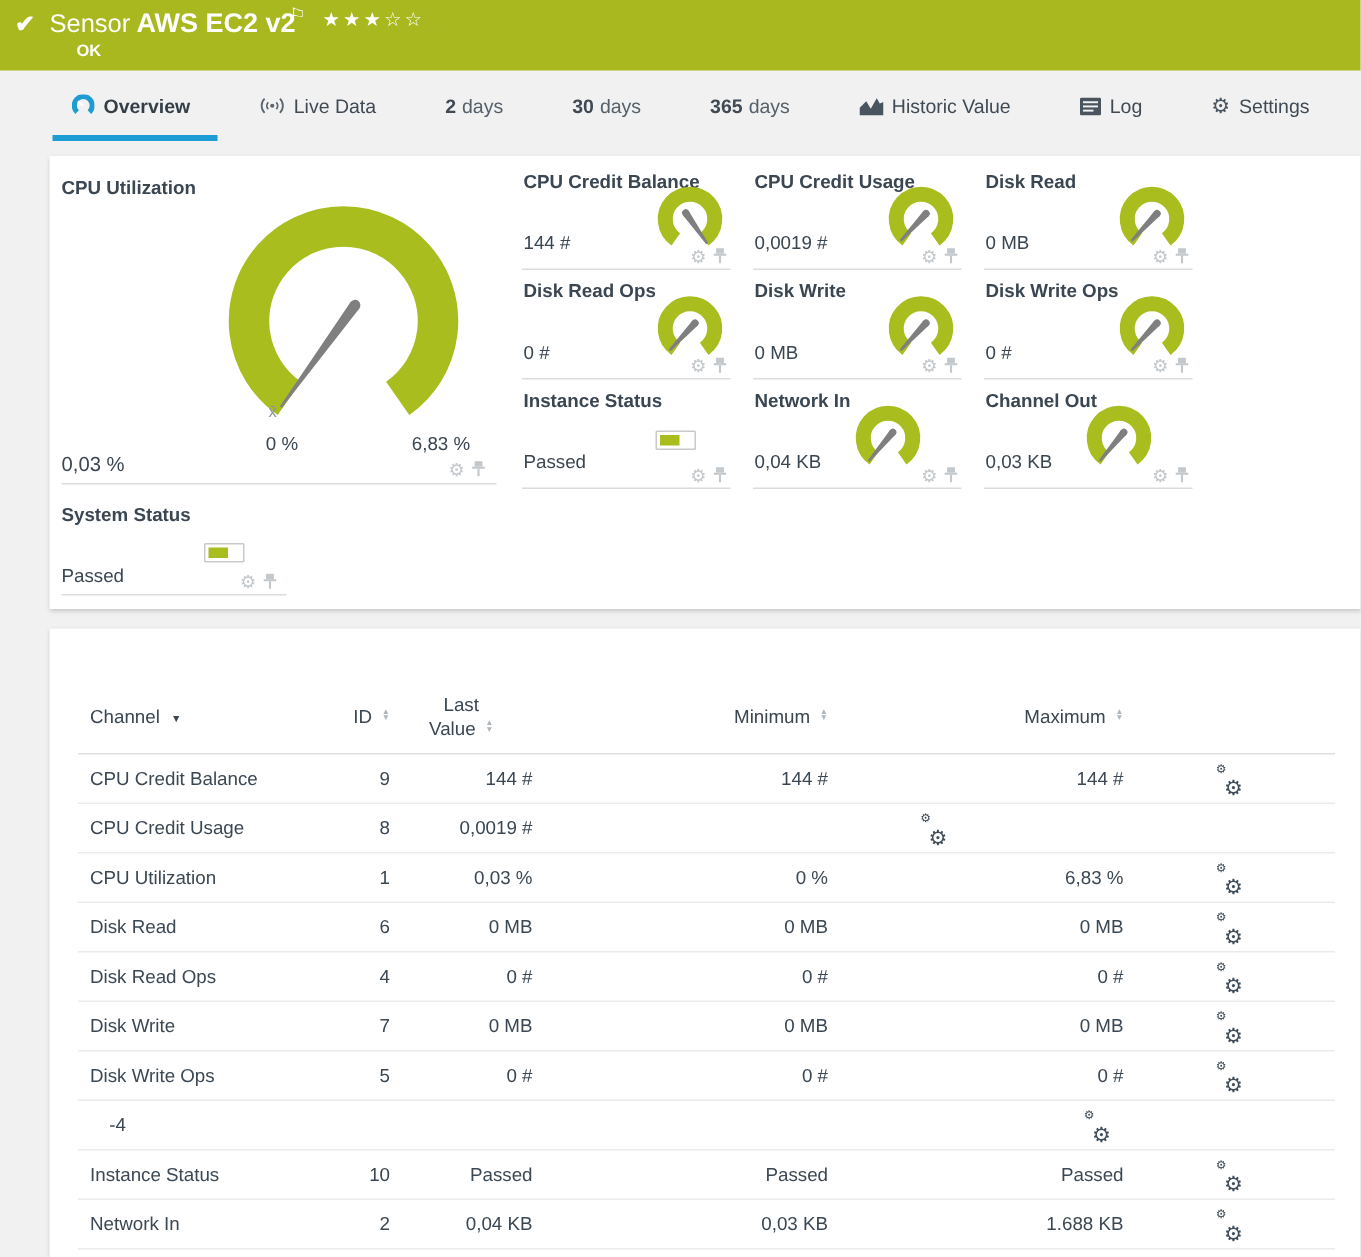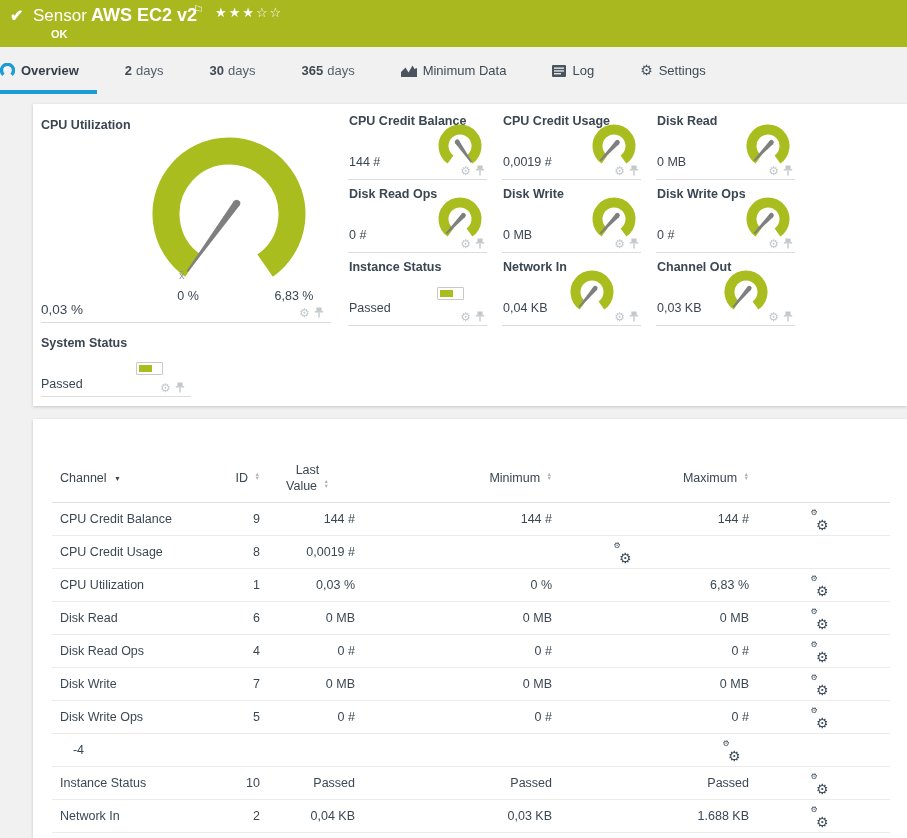--- a/index.html
+++ b/index.html
@@ -10,21 +10,21 @@
   .hdr { position:absolute; left:0; top:0; width:907px; height:47px; background:#a9b81f; color:#fff; }
   .hdr-check { position:absolute; left:10px; top:6px; font-size:16px; font-weight:bold; }
   .hdr-kind  { position:absolute; left:33px; top:6px; font-size:17px; }
   .hdr-name  { position:absolute; left:91px; top:5px; font-size:18px; font-weight:bold; }
   .hdr-flag  { position:absolute; left:193px; top:3px; font-size:12px; }
   .hdr-stars { position:absolute; left:215px; top:5px; font-size:13px; letter-spacing:2px; }
   .hdr-status{ position:absolute; left:51px; top:28px; font-size:11px; font-weight:bold; }
 
   
   .tabs { position:absolute; left:0; top:47px; width:907px; height:47px; display:flex;
-    align-items:stretch; gap:46px; }
+    align-items:stretch; padding-left:48px; gap:46px; }
   .tab { display:flex; align-items:center; gap:6px; font-size:13px; color:#3f4a54;
     position:relative; cursor:pointer; white-space:nowrap; }
   .tab .tab-num { font-weight:bold; margin-right:-2px; }
   .tab .tab-word { color:#55606a; }
   .tab.active .tab-label { font-weight:bold; color:#333e47; }
   .tab.active::after { content:""; position:absolute; left:-13px; right:-18px; bottom:0;
     height:4px; background:#1d9cd3; }
   .tab-icon { display:inline-flex; align-items:center; }
   .tab-icon svg { display:block; }
 
@@ -118,20 +118,30 @@
           <g stroke="#1d9cd3" fill="none">
             <path d="M3.4 11.7 A6 6 0 1 1 11.6 11.7" stroke-width="3.4"></path>
             <path d="M7.5 7.5 L3.9 4.6" stroke="#fff" stroke-width="1.4"></path>
           </g>
         </svg>
       </span>
 
     <span class="tab-label">Overview</span>
   </div>
     <div class="tab">
+    <span class="tab-icon">
+        <svg width="17" height="13" viewBox="0 0 17 13" stroke="#5a646d" fill="none" stroke-width="1.2">
+          <circle cx="8.5" cy="6.5" r="1.4" fill="#5a646d" stroke="none"></circle>
+          <path d="M5.8 4.2 a3.4 3.4 0 0 0 0 4.6 M3.4 1.8 a6.6 6.6 0 0 0 0 9.4 M11.2 4.2 a3.4 3.4 0 0 1 0 4.6 M13.6 1.8 a6.6 6.6 0 0 1 0 9.4"></path>
+        </svg>
+      </span>
+
+    <span class="tab-label">Live Data</span>
+  </div>
+    <div class="tab">
 
     <span class="tab-num">2</span>
     <span class="tab-label tab-word">days</span>
   </div>
     <div class="tab">
 
     <span class="tab-num">30</span>
     <span class="tab-label tab-word">days</span>
   </div>
     <div class="tab">
@@ -139,21 +149,21 @@
     <span class="tab-num">365</span>
     <span class="tab-label tab-word">days</span>
   </div>
     <div class="tab">
     <span class="tab-icon">
         <svg width="16" height="12" viewBox="0 0 16 12" fill="#4a545e">
           <path d="M0 12 L0 7 L4.5 2.5 L7.5 7.5 L11.5 0.5 L13.5 4 L16 3 L16 12 Z"></path>
         </svg>
       </span>
 
-    <span class="tab-label">Minimum Data</span>
+    <span class="tab-label">Historic Value</span>
   </div>
     <div class="tab">
     <span class="tab-icon">
         <svg width="14" height="12" viewBox="0 0 14 12">
           <rect x="0" y="0" width="14" height="12" rx="1" fill="#4a545e"></rect>
           <rect x="2" y="2.5" width="10" height="1.3" fill="#f1f1f1"></rect>
           <rect x="2" y="5.3" width="10" height="1.3" fill="#f1f1f1"></rect>
           <rect x="2" y="8.1" width="7" height="1.3" fill="#f1f1f1"></rect>
         </svg>
       </span>

